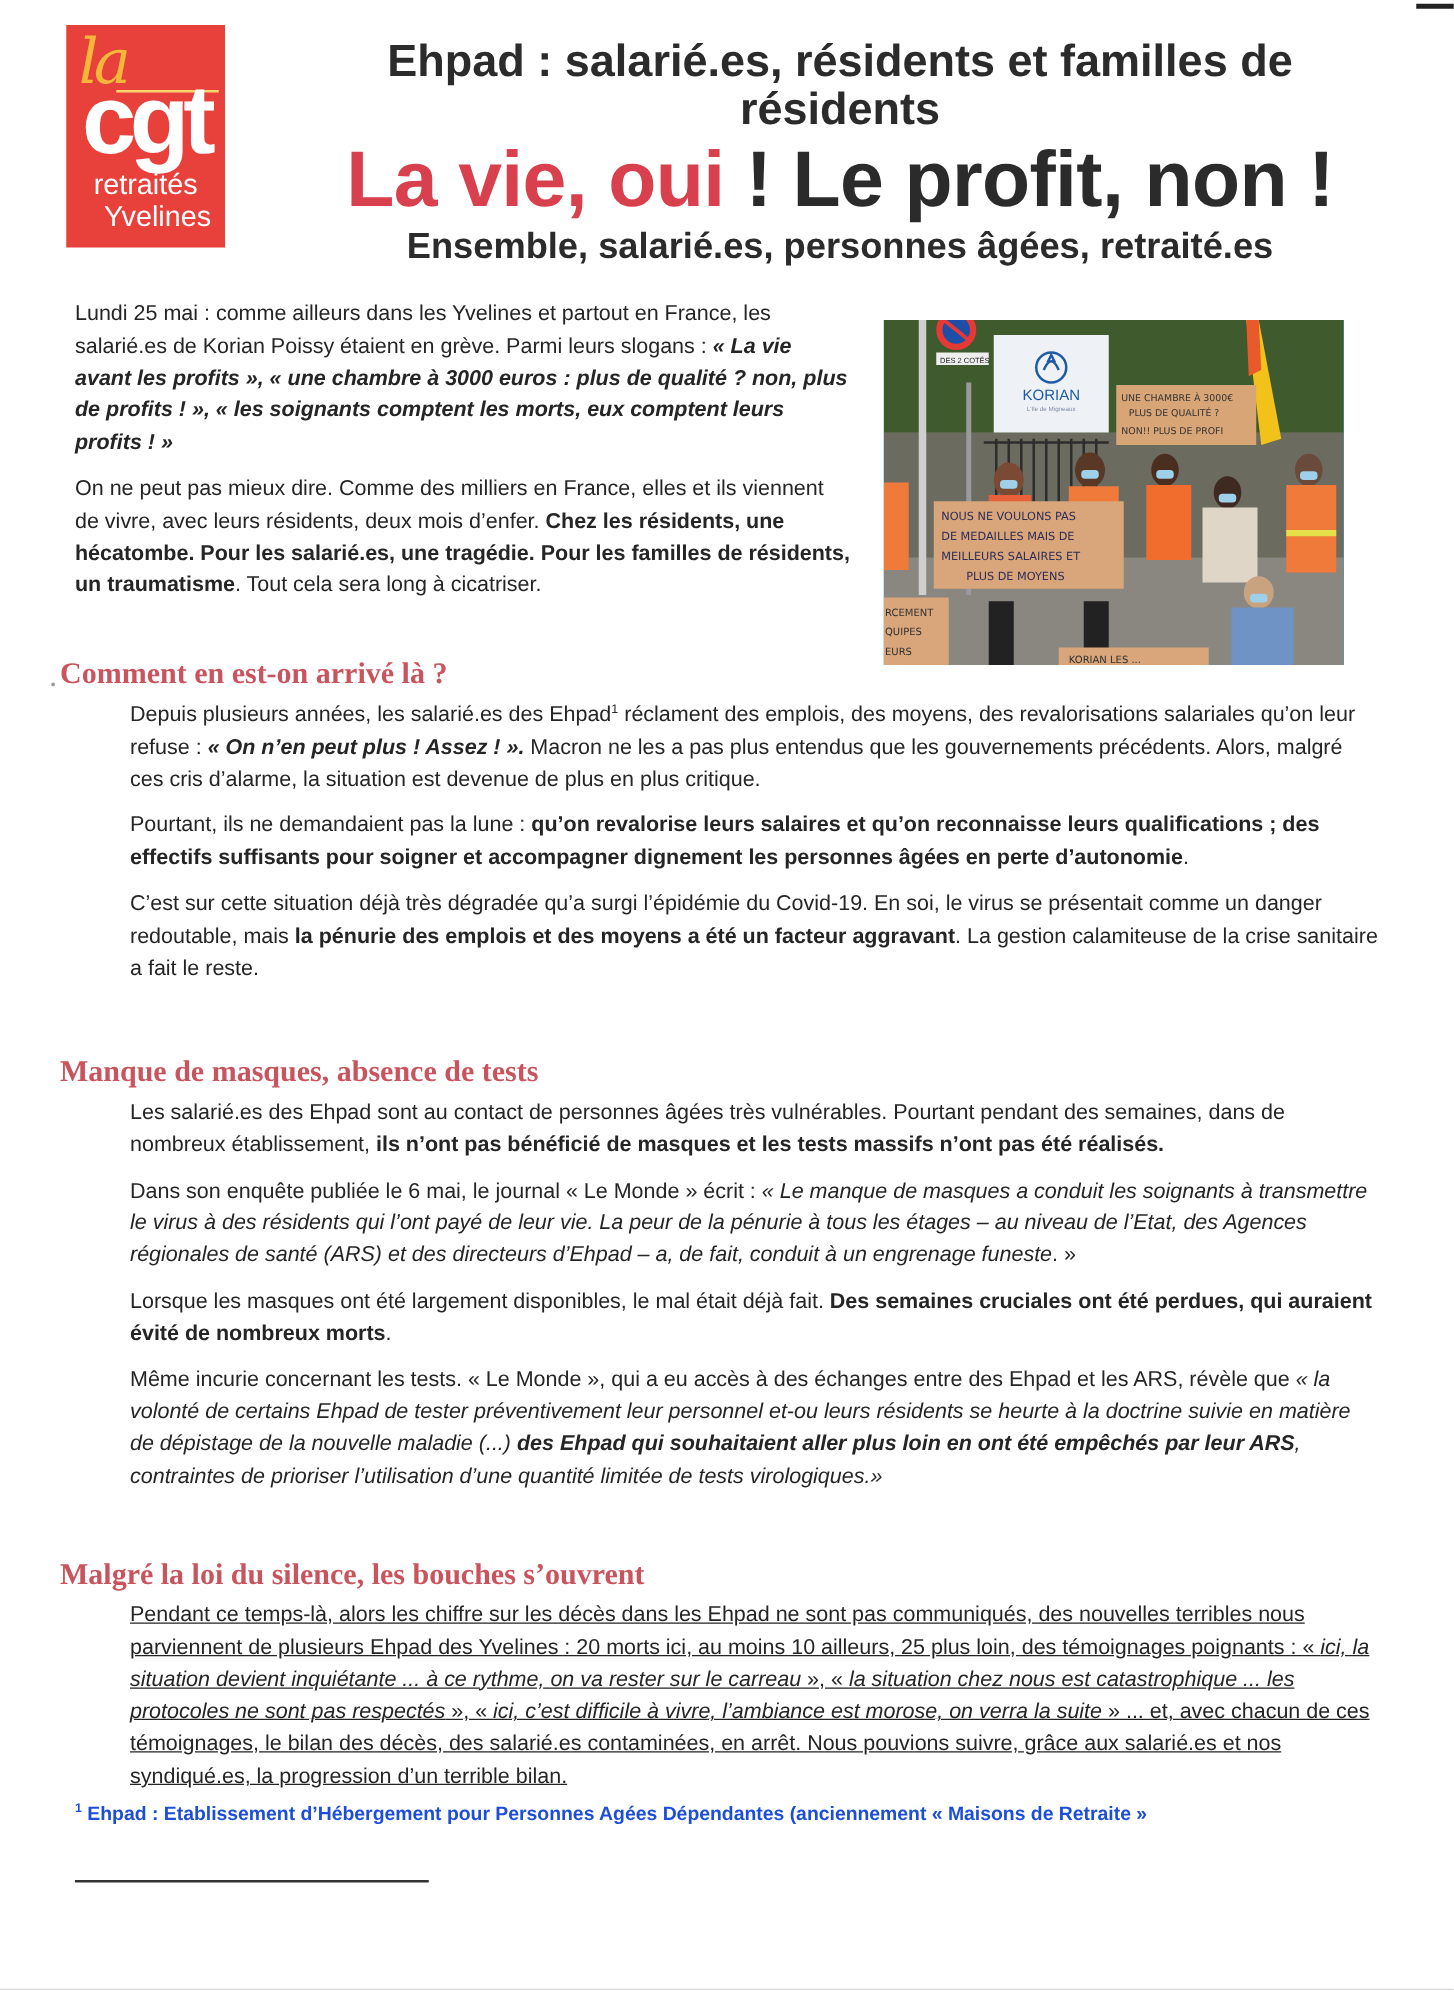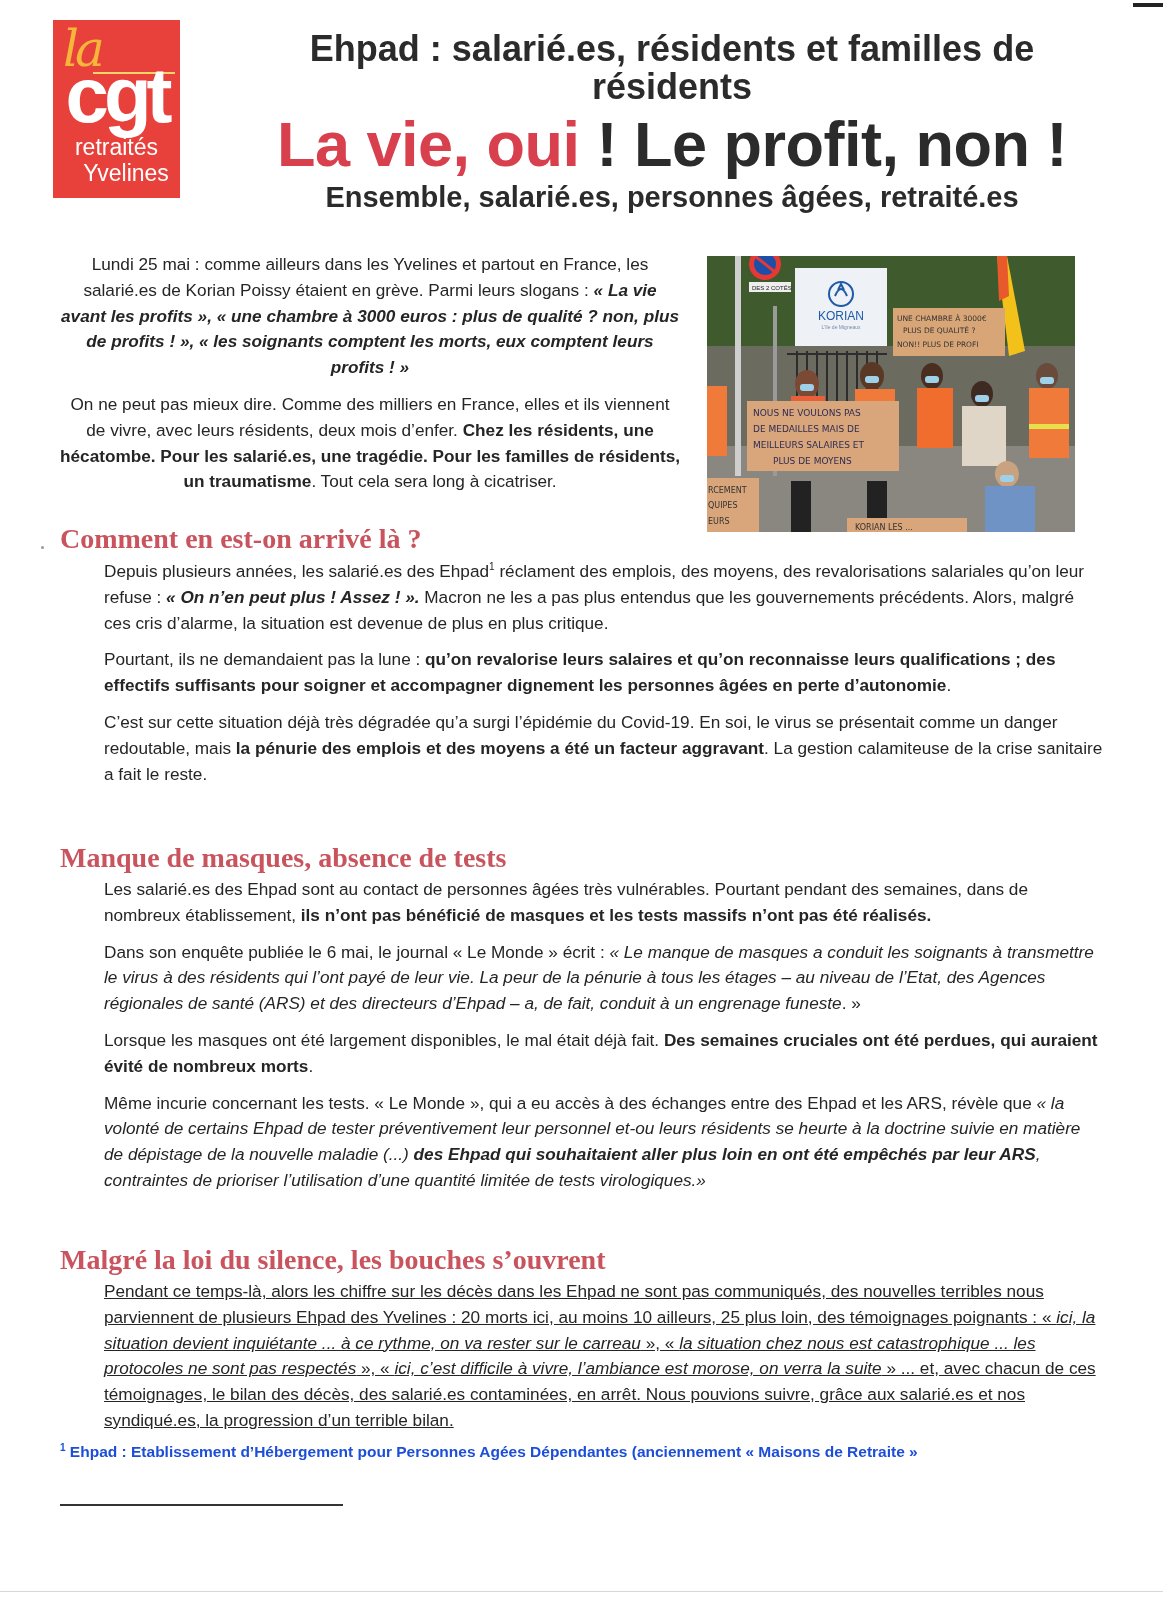--- a/index.html
+++ b/index.html
@@ -21,23 +21,23 @@
   .hdr .top { font-weight: bold; font-size: 36px; color: #2b2b2b; line-height: 38px; }
   .hdr .big { font-weight: bold; font-size: 63px; line-height: 72px; margin-top: 2px; color: #2b2b2b; letter-spacing: -0.5px; }
   .hdr .big .red { color: #d9404e; }
   .hdr .sub { font-weight: bold; font-size: 29px; line-height: 34px; color: #2b2b2b; }
 
   
   .txt { position: absolute; left: 60px; font-family: "Liberation Sans", sans-serif; font-size: 17.2px; line-height: 25.8px; color: #252525; }
   .txt p { margin-bottom: 11px; }
   .txt b { font-weight: bold; }
   .txt i { font-style: italic; }
-  .intro { top: 252px; width: 620px; text-align: center; }
+  .intro { top: 238px; width: 620px; }
   .photo { position: absolute; left: 707px; top: 256px; width: 368px; height: 276px; overflow: hidden; background: #0ea5e9; }
-  .h2 { position: absolute; left: 60px; font-family: "Liberation Serif", serif; font-weight: bold; font-size: 28px; color: #c9545e; line-height: 34px; }
+  .h2 { position: absolute; left: 48px; font-family: "Liberation Serif", serif; font-weight: bold; font-size: 24px; color: #c9545e; line-height: 34px; }
   .sec { width: 1000px; margin-left: 44px; }
   sup { font-size: 10px; vertical-align: super; line-height: 0; }
   .fn-rule { position: absolute; left: 60px; top: 1504px; width: 283px; height: 1.5px; background: #333; }
   .footnote { position: absolute; left: 60px; top: 1443px; font-size: 15.5px; color: #1d4ed8; font-weight: bold; }
   .footnote sup { font-size: 10px; }
   .dot { position: absolute; left: 41px; top: 546px; width: 3px; height: 3px; background: #999; border-radius: 50%; }
 </style>
 </head>
 <body>
 

